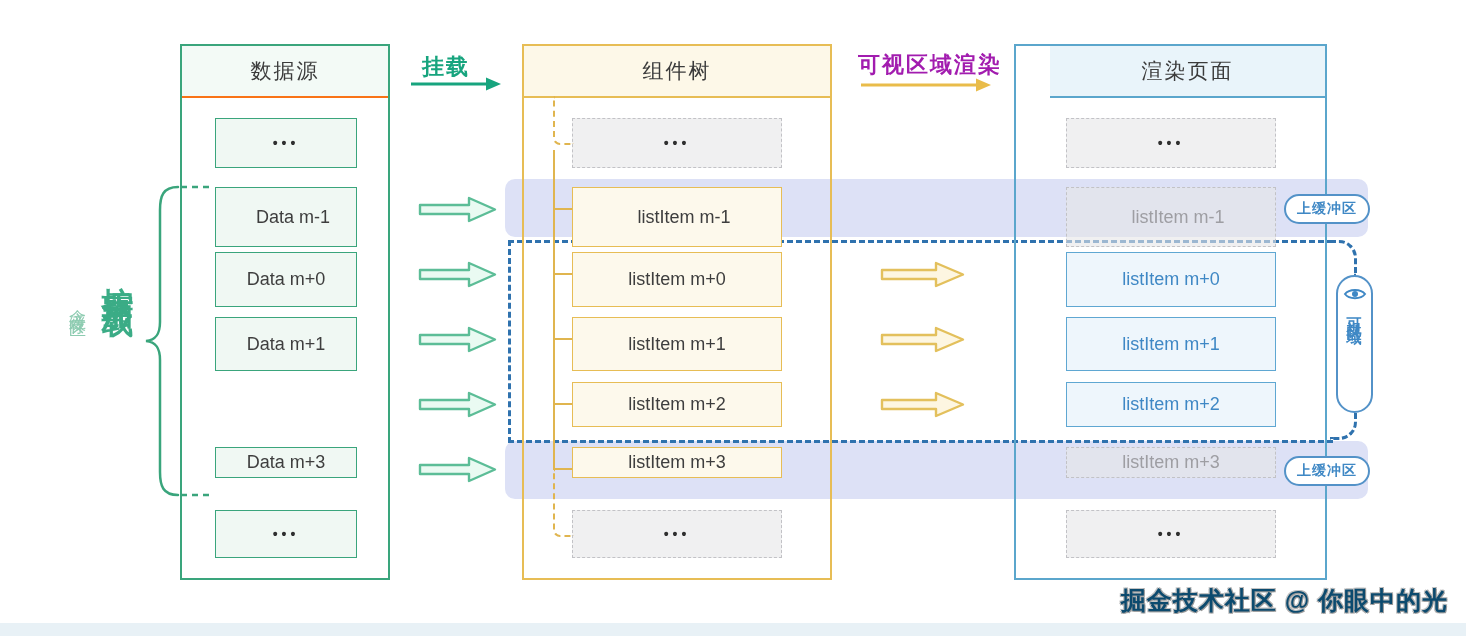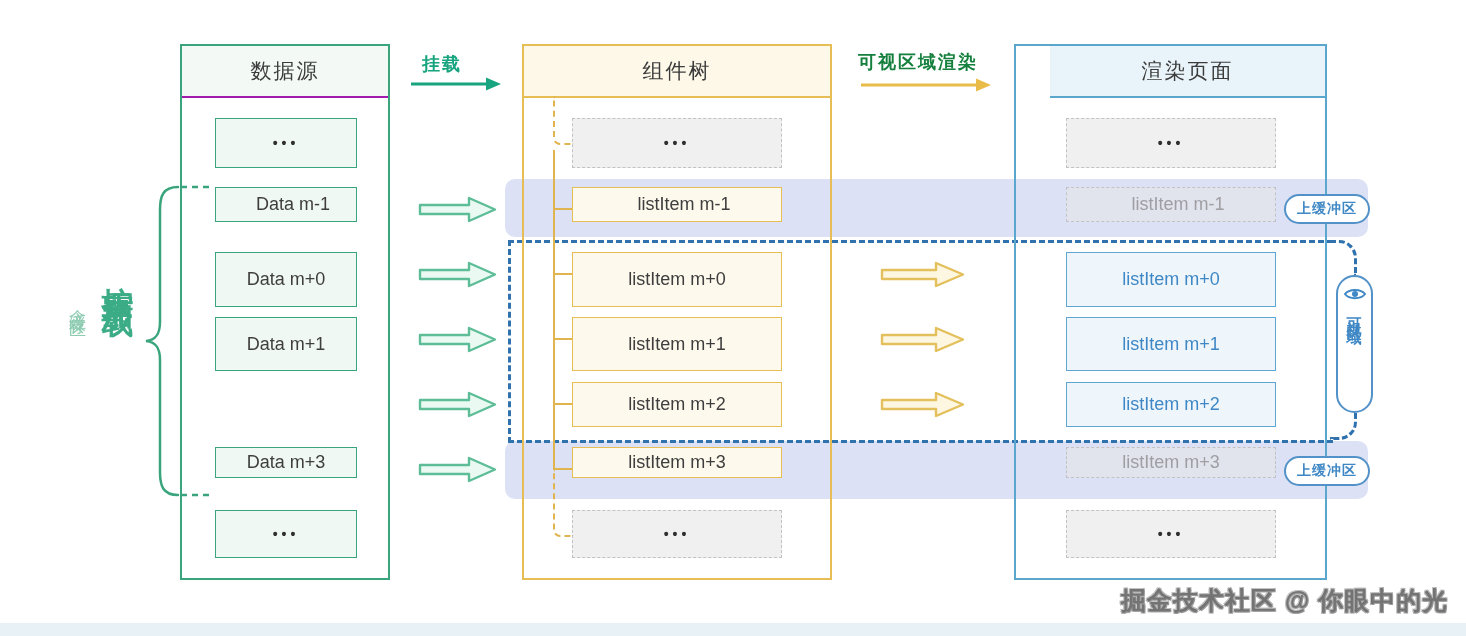--- a/index.html
+++ b/index.html
@@ -15,72 +15,72 @@
   .vp-rect{position:absolute;left:508px;top:240px;width:822px;height:197px;
     border:3px dashed #2f72ae;border-right:none;z-index:2;}
   .vp-curve{position:absolute;width:24px;z-index:2;}
   .vp-curve.t{left:1330px;top:240px;height:34px;border-top:3px dashed #2f72ae;border-right:3px dashed #2f72ae;border-top-right-radius:18px;}
   .vp-curve.b{left:1330px;top:404px;height:33px;border-bottom:3px dashed #2f72ae;border-right:3px dashed #2f72ae;border-bottom-right-radius:18px;}
   
   .col{position:absolute;top:44px;height:536px;box-sizing:border-box;z-index:3;background:transparent;}
   .col .hd{height:50px;display:flex;align-items:center;justify-content:center;
     font-size:21px;color:#3b3b3b;font-weight:500;letter-spacing:2px;}
   .col-green{left:180px;width:210px;border:2px solid #3aa57c;}
-  .col-green .hd{background:#f3faf6;border-bottom:2px solid #a21caf;}
+  .col-green .hd{background:#f3faf6;border-bottom:2px solid #f97316;}
   .col-yellow{left:522px;width:310px;border:2px solid #e7bd55;}
   .col-yellow .hd{background:#fdf8e8;border-bottom:2px solid #e7bd55;}
   .col-blue{left:1014px;width:313px;border:2px solid #5ba6cc;padding-left:34px;}
   .col-blue .hd{background:#e9f4fa;border-bottom:2px solid #5ba6cc;}
   
   .box{position:absolute;box-sizing:border-box;display:flex;align-items:center;justify-content:center;
     font-size:18px;color:#3e3e3e;z-index:4;}
   .box.dots{font-size:14px;letter-spacing:4px;color:#2f2f2f;font-weight:bold;}
   .g-box{background:#f0f8f3;border:1.5px solid #3aa57c;}
   .y-box{background:#fdf9ec;border:1.5px solid #e7bd55;}
   .b-box{background:#eef6fc;border:1.5px solid #5fa7d2;color:#3f88c5;font-weight:500;}
   .gray-box{background:rgba(230,230,232,0.6);border:1.5px dashed #c2c2c6;color:#9e9ea3;}
   .gray-box.dots{color:#2f2f2f;}
   .c1{left:215px;width:142px;}
   .c2{left:572px;width:210px;}
   .c3{left:1066px;width:210px;}
   .r0{top:118px;height:50px;}
-  .r1{top:187px;height:35px;padding-left:14px;}
+  .r1{top:187px;height:60px;padding-left:14px;}
   .r2{top:252px;height:55px;}
   .r3{top:317px;height:54px;}
   .r4{top:382px;height:45px;}
   .r5{top:447px;height:31px;}
   .r6{top:510px;height:48px;}
   
   .tree{position:absolute;z-index:3;}
   .tr-dash-top{left:553px;top:96px;width:19px;height:47px;border-left:2px dashed #e0b54f;border-bottom:2px dashed #e0b54f;border-bottom-left-radius:7px;}
   .tr-trunk{left:553px;top:150px;width:2px;height:319px;background:#e0b54f;}
   .tr-stub{left:553px;width:19px;height:2px;background:#e0b54f;}
   .tr-dash-bot{left:553px;top:469px;width:19px;height:66px;border-left:2px dashed #e0b54f;border-bottom:2px dashed #e0b54f;border-bottom-left-radius:7px;}
   
   .flow{position:absolute;z-index:5;}
-  .flow-label{position:absolute;z-index:5;font-weight:bold;font-size:18px;letter-spacing:2px;}
+  .flow-label{position:absolute;z-index:5;font-weight:bold;font-size:22px;letter-spacing:2px;}
   .flow-label.green{color:#17a47e;}
-  .flow-label.yellow{color:#15803d;}
+  .flow-label.yellow{color:#a21caf;}
   
   .pill{position:absolute;box-sizing:border-box;background:#ffffff;border:2px solid #5392c8;
     border-radius:16px;color:#3f88c5;display:flex;align-items:center;justify-content:center;
     font-size:14px;font-weight:bold;z-index:7;text-align:right;}
   .pill.h{left:1284px;width:86px;height:30px;letter-spacing:1px;}
   .pill.upper{top:194px;}
   .pill.lower{top:456px;}
   .pill.v{left:1336px;top:275px;width:37px;height:138px;border-radius:19px;
     flex-direction:column;justify-content:flex-start;padding-top:9px;gap:4px;}
   .v-text{writing-mode:vertical-rl;text-orientation:upright;font-size:15px;letter-spacing:4px;line-height:1;}
   
   .load-text{position:absolute;left:96px;top:262px;writing-mode:vertical-rl;text-orientation:upright;
     font-size:32px;font-weight:bold;color:#3bac86;letter-spacing:6px;z-index:4;}
   .cache-text{position:absolute;left:66px;top:296px;writing-mode:vertical-rl;text-orientation:upright;
     font-size:17px;color:#8ccbb0;letter-spacing:4px;z-index:4;}
   
-  .watermark{position:absolute;right:18px;top:584px;font-size:25px;font-weight:bold;color:#737373;z-index:8;
+  .watermark{position:absolute;right:18px;top:584px;font-size:25px;font-weight:bold;color:#0c4a6e;z-index:8;
     text-shadow:1px 1px 0 #9a9a9a,-1px -1px 0 #c4c4c4,1px -1px 0 #b0b0b0,-1px 1px 0 #b0b0b0;letter-spacing:1px;}
   .bottom-bar{position:absolute;left:0;bottom:0;width:100%;height:13px;background:#e8f1f6;z-index:8;}
 </style>
 </head>
 <body>
 
 <div class="canvas">
 
   <div class="band top"></div>
   <div class="band bottom"></div>

